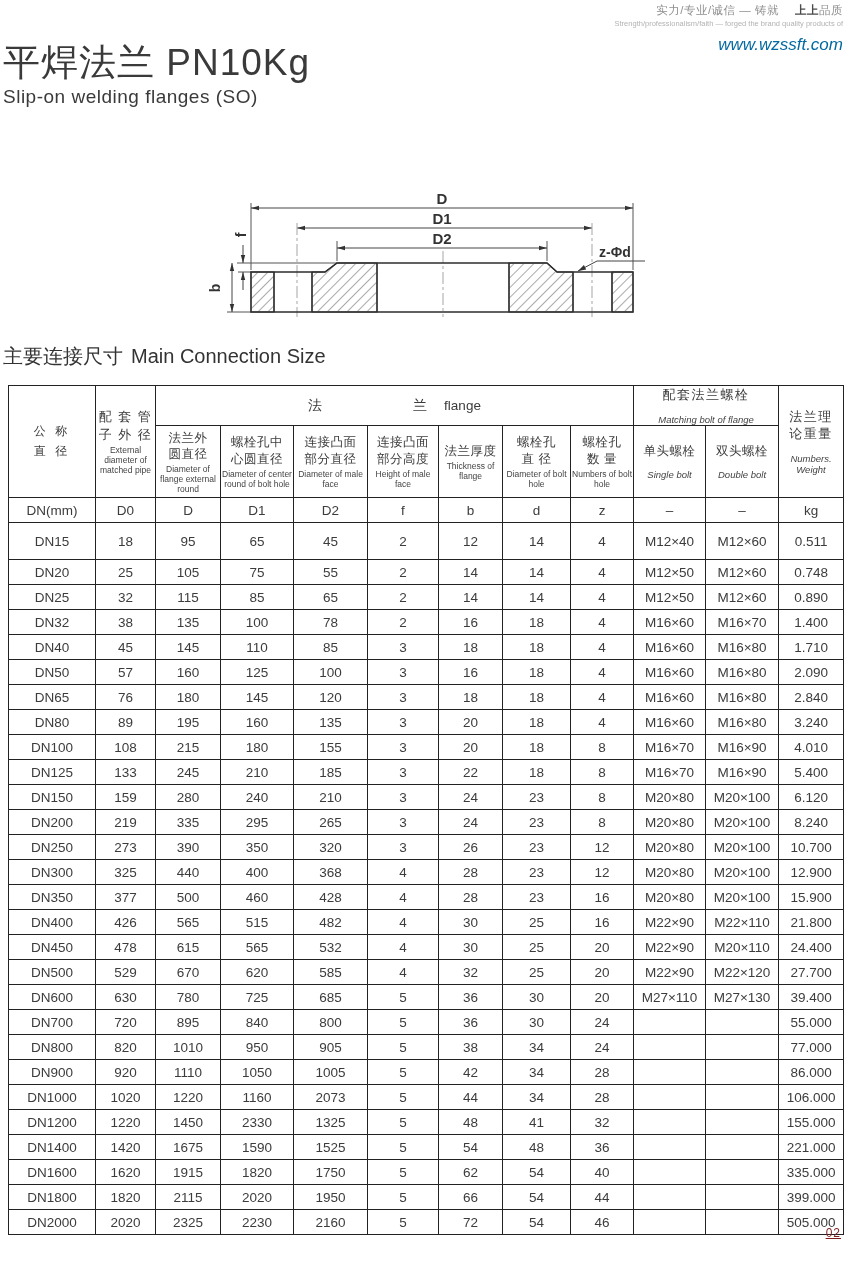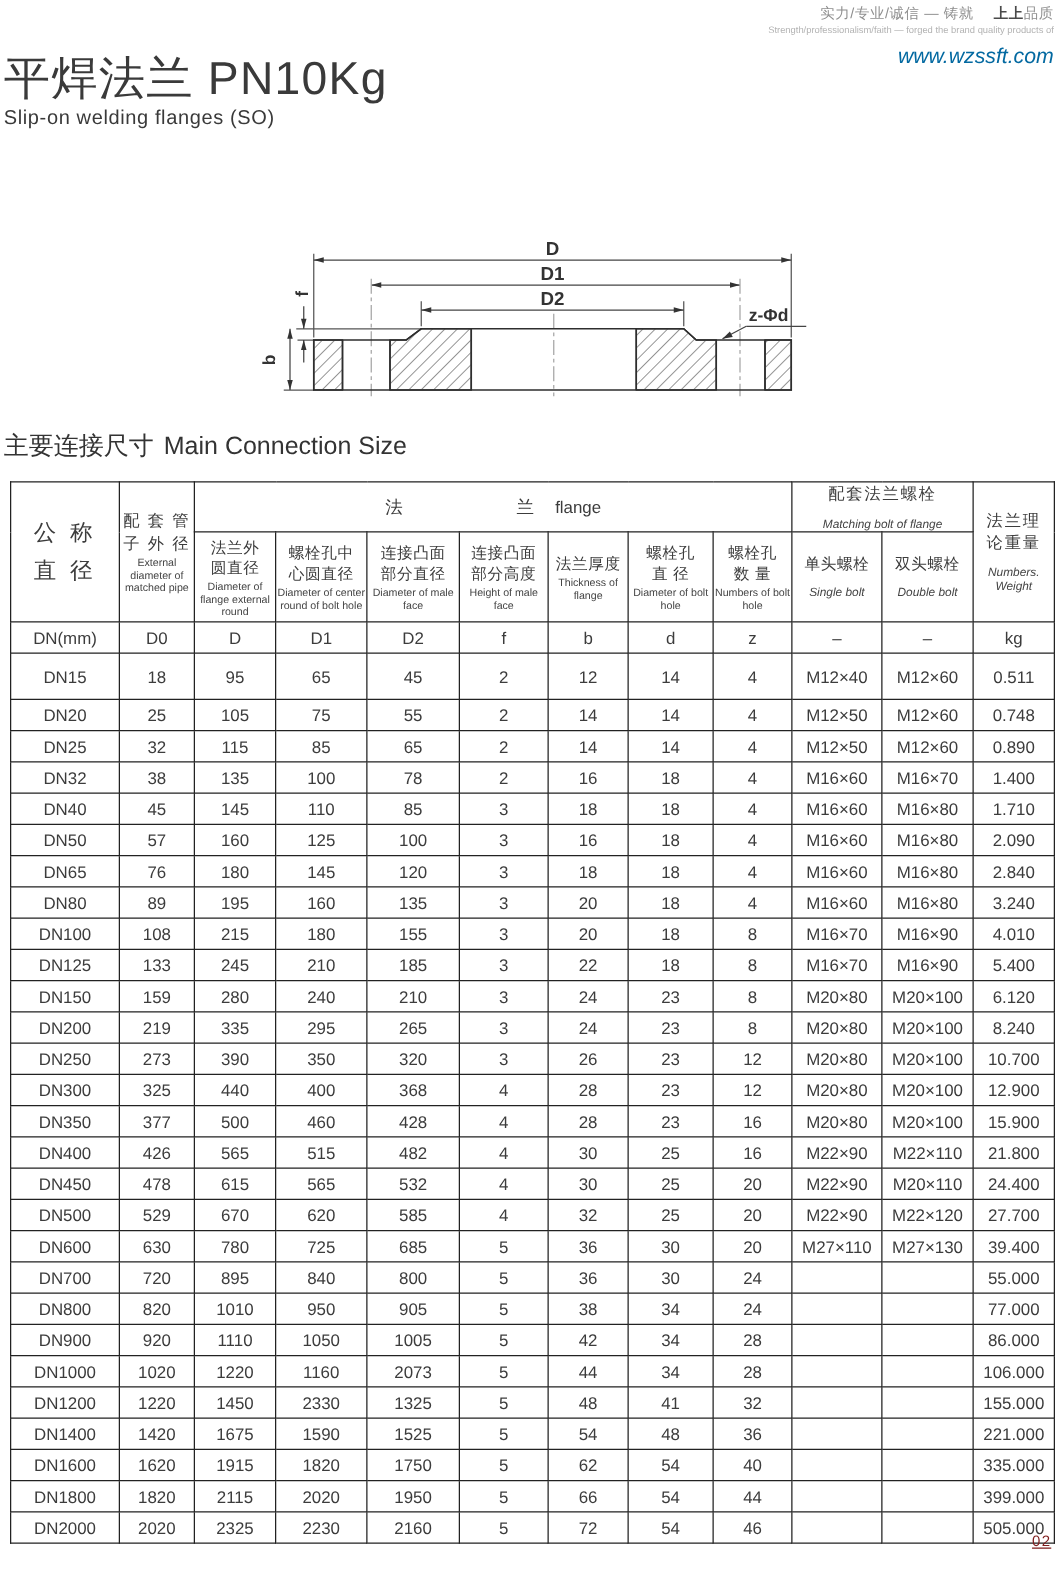--- a/index.html
+++ b/index.html
@@ -8,39 +8,39 @@
 
   
   .masthead { position:absolute; top:3px; right:8px; text-align:right; }
   .tag-zh { font-size:11.5px; color:#8f8f8f; letter-spacing:.5px; }
   .tag-zh .bold { color:#4a4a4a; font-weight:bold;margin-left:16px; }
   .tag-en { font-size:7.5px; color:#b3b3b3; margin-top:1px; }
   .website { font-size:17px; color:#0369a1; font-style:italic; margin-top:7px; }
 
   
   .title-zh { position:absolute; left:3px; top:38px; font-size:37px; color:#3a3a3a; letter-spacing:1px; }
-  .title-en { position:absolute; left:3px; top:86px; font-size:16px; color:#3a3a3a; letter-spacing:.5px; }
+  .title-en { position:absolute; left:3px; top:86px; font-size:19px; color:#3a3a3a; letter-spacing:.5px; }
   .section-title { position:absolute; left:3px; top:343px; font-size:20px; color:#333; }
   .section-title .en { margin-left:8px; }
 
   
   .drawing { position:absolute; left:0; top:183px; }
   .drawing text { font-family:"Liberation Sans", sans-serif; fill:#333; }
   .dim-lbl { font-size:15px; font-weight:bold; }
   .dim-lbl-sm { font-size:14px; font-weight:bold; }
 
   
   table.spec { position:absolute; left:8px; top:385px; width:835px; border-collapse:collapse; table-layout:fixed; }
   .spec th, .spec td { border:1px solid #222; text-align:center; vertical-align:middle; font-weight:normal; color:#3c3c3c; padding:0 1px; }
   .group-row th { height:30px; }
   .sub-row th { height:72px; }
   .units-row td { height:25px; font-size:13.5px; }
   .spec tbody td { height:25px; font-size:13.5px; }
   .spec tbody tr:first-child td { height:37px; }
-  .zh14 { font-size:18px; letter-spacing:3px; line-height:1.65; }
+  .zh14 { font-size:12px; letter-spacing:3px; line-height:1.65; }
   .zh13 { font-size:13px; letter-spacing:1.5px; line-height:1.35; }
   .zh12 { font-size:12.5px; letter-spacing:.5px; line-height:1.3; }
   .zh12:empty, .zh13:empty { display:none; }
   .en8 { font-size:8.5px; color:#444; line-height:1.15; margin-top:3px; }
   .en9 { font-size:9.5px; color:#444; line-height:1.15; margin-top:11px;font-style:italic; }
   .th-flange { text-align:left; padding-left:280px; }
   .fl-zh1, .fl-zh2 { font-size:14px; letter-spacing:1px; }
   .fl-zh1 { margin-right:90px; }
   .fl-zh2 { margin-right:16px; }
   .fl-en { font-size:13.5px; }

